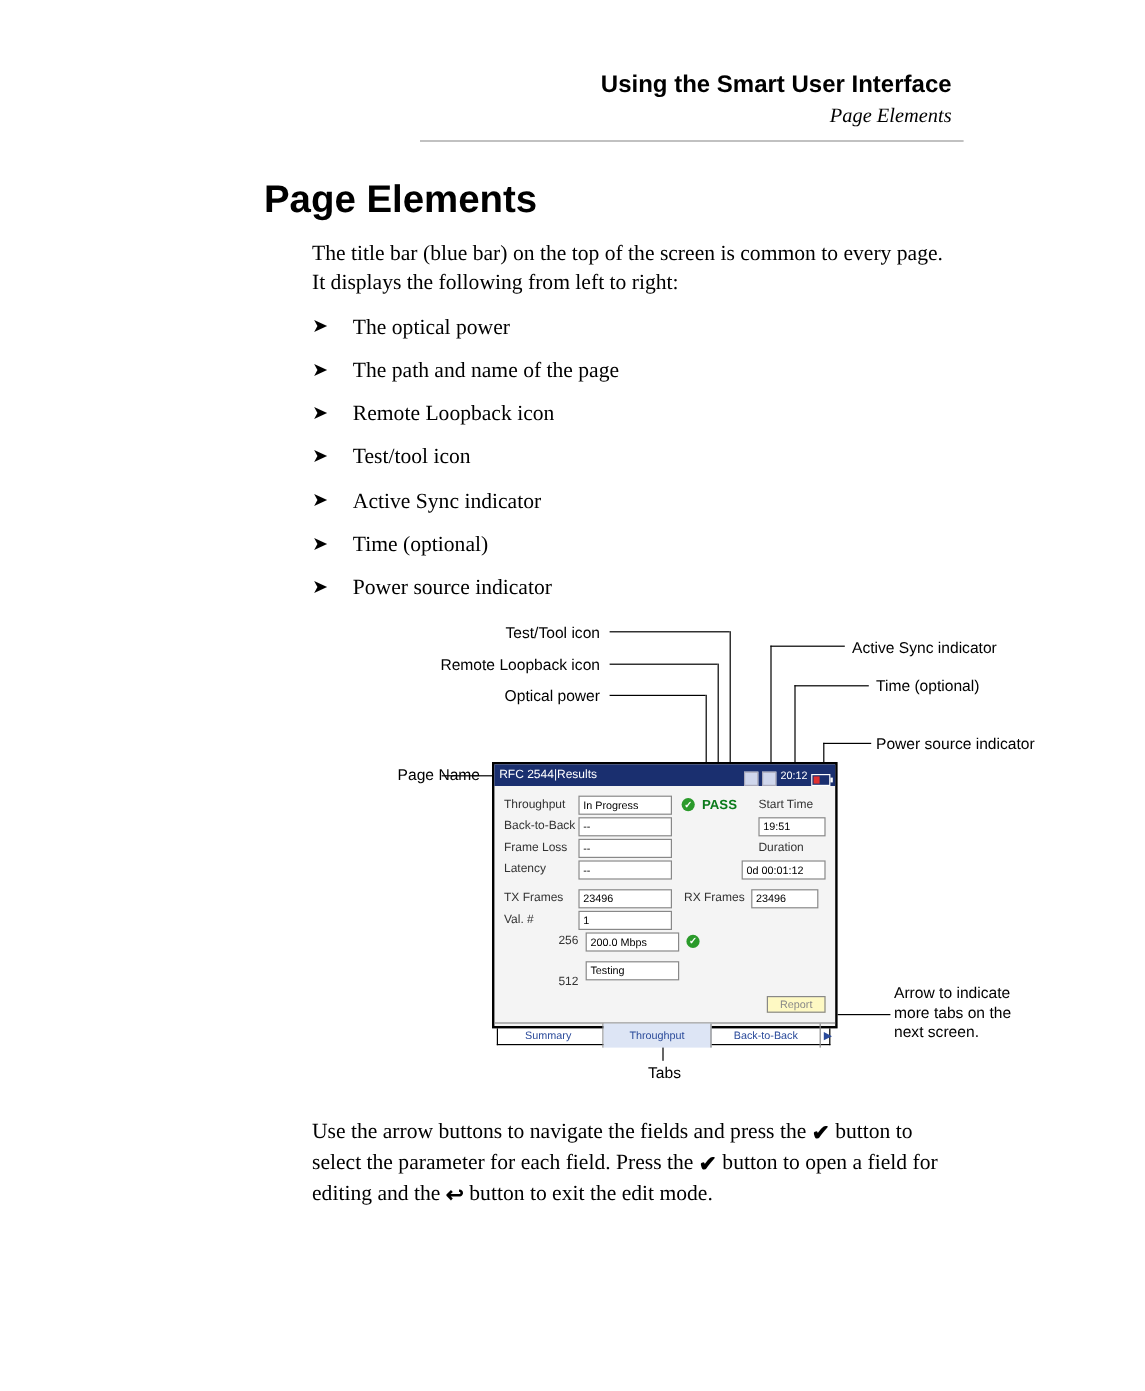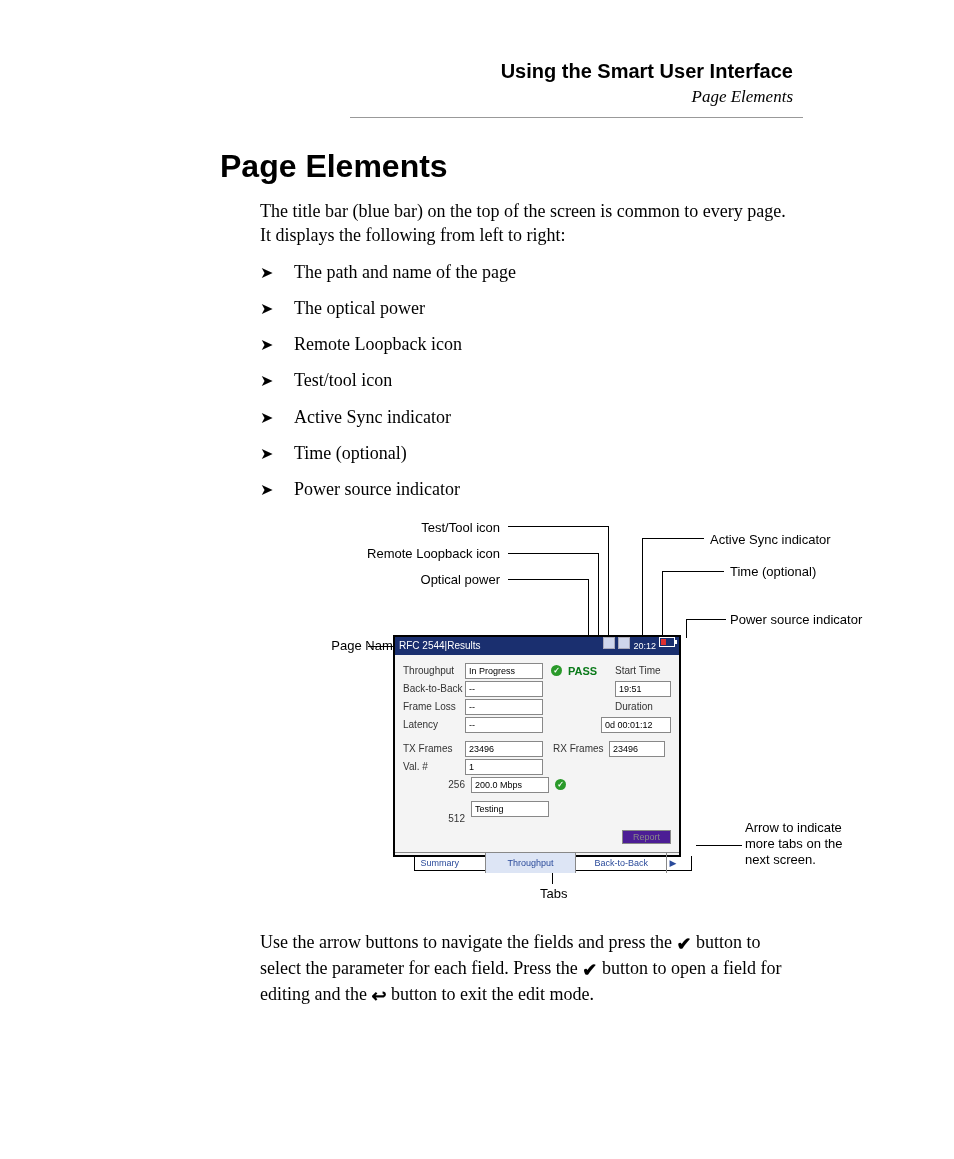--- a/index.html
+++ b/index.html
@@ -86,21 +86,21 @@
     height: 1px;
   }
   .leader-v {
     position: absolute;
     background: #000;
     width: 1px;
   }
   
   .device {
     position: absolute;
-    left: 143px;
+    left: 160px;
     top: 115px;
     width: 284px;
     height: 218px;
     border: 2px solid #000;
     background: #f4f4f4;
     font-family: Verdana, Tahoma, sans-serif;
     font-size: 10px;
     color: #000;
   }
   .device .titlebar {
@@ -108,21 +108,21 @@
     color: #fff;
     height: 18px;
     line-height: 18px;
     padding: 0 4px;
     display: flex;
     justify-content: space-between;
     align-items: center;
   }
   .titlebar .tb-icons {
     display: flex;
-    align-items: flex-start;
+    align-items: flex-end;
     gap: 3px;
     font-size: 9px;
   }
   .battery {
     display: inline-block;
     width: 14px; height: 8px;
     border: 1px solid #fff;
     position: relative;
   }
   .battery::after {
@@ -168,21 +168,21 @@
     margin-left: 8px;
     display:flex; align-items:center; gap:3px;
   }
   .check-circ {
     width:11px; height:11px; border-radius:50%;
     background:#2a9a2a; display:inline-flex;
     align-items:center; justify-content:center;
     color:#fff; font-size:8px; font-weight:700;
   }
   .report-btn {
-    border:1px solid #888; background:#4c1d95; color:#888;
+    border:1px solid #888; background:#fef9c3; color:#888;
     font-size:9px; padding:1px 10px; margin-top:4px;
   }
   .tabbar {
     display:flex; border-top:1px solid #888; margin-top:4px;
     height:20px;
   }
   .tabbar .tab {
     flex:1; text-align:center; font-size:9px;
     color:#2a4a9a; border-right:1px solid #888;
     line-height:20px;
@@ -231,22 +231,22 @@
     <div class="chapter">Using the Smart User Interface</div>
     <div class="section">Page Elements</div>
   </div>
   <hr class="head-rule">
 
   <h1 class="title">Page Elements</h1>
 
   <div class="body-block">
     <p>The title bar (blue bar) on the top of the screen is common to every page. It displays the following from left to right:</p>
     <ul class="arrow-list">
+      <li>The optical power</li>
       <li>The path and name of the page</li>
-      <li>The optical power</li>
       <li>Remote Loopback icon</li>
       <li>Test/tool icon</li>
       <li>Active Sync indicator</li>
       <li>Time (optional)</li>
       <li>Power source indicator</li>
     </ul>
   </div>
 
   <div class="diagram-wrap">
 

